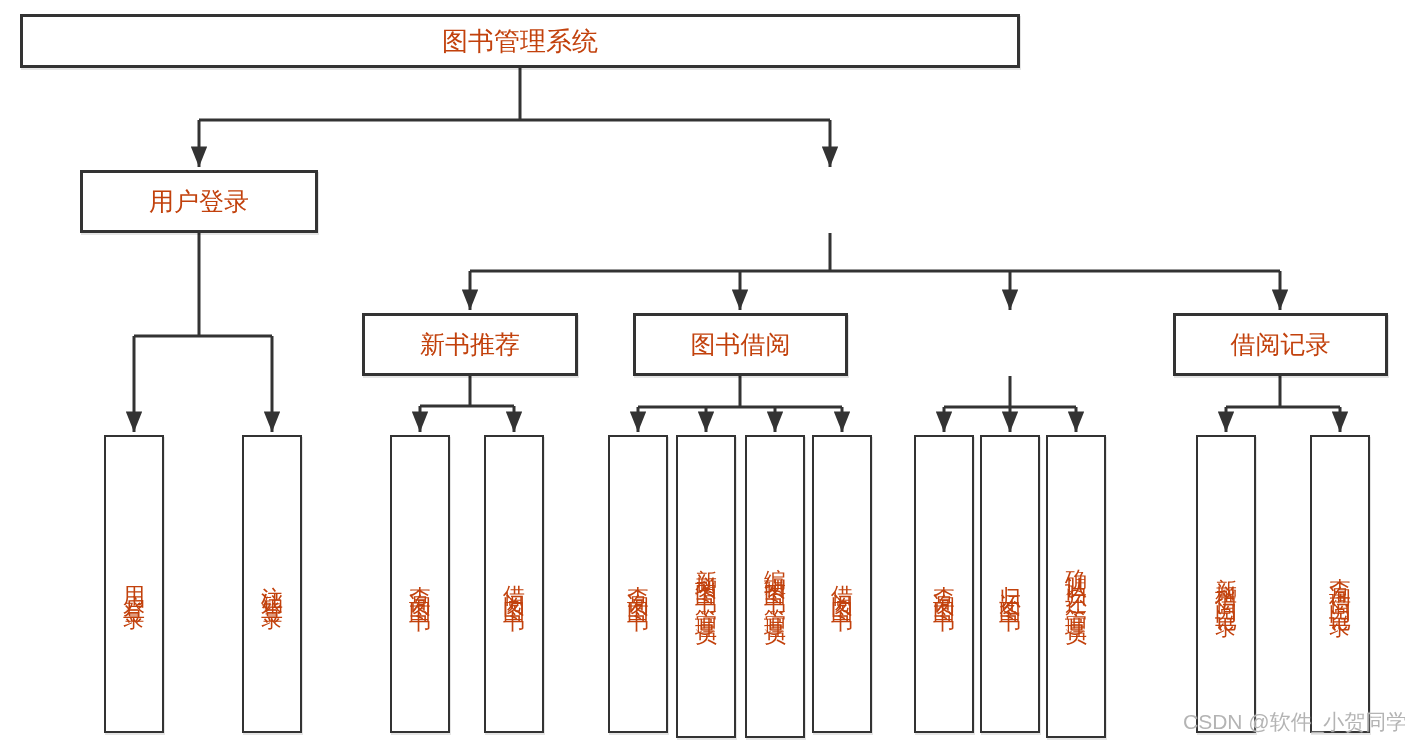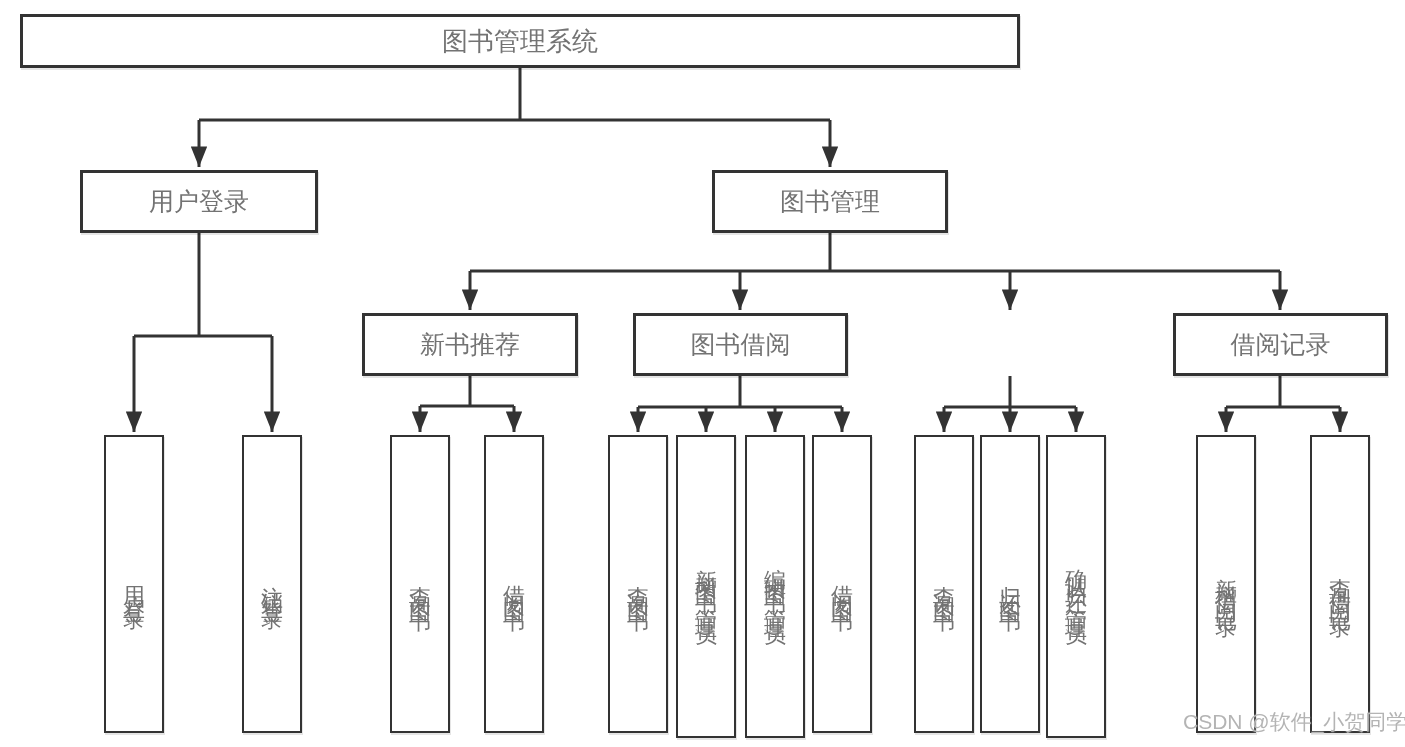--- a/index.html
+++ b/index.html
@@ -20,21 +20,21 @@
     left: 0; top: 0;
     width: 1405px;
     height: 747px;
     z-index: 1;
   }
   .node {
     position: absolute;
     box-sizing: border-box;
     background: #ffffff;
     border: 3px solid #333333;
-    color: #737373;
+    color: #c2410c;
     display: flex;
     align-items: center;
     justify-content: center;
     z-index: 2;
     box-shadow: 1px 2px 0 rgba(0,0,0,0.10);
   }
   .node.root {
     left: 20px; top: 14px;
     width: 1000px; height: 54px;
     font-size: 26px;
@@ -121,23 +121,20 @@
     </g>
   </svg>
 
   <div class="node root">
     <span>图书管理系统</span>
   </div>
 
   <div class="node l1" style="left:80px;width:238px">
     <span>用户登录</span>
   </div>
-  <div class="node l1" style="left:712px;width:236px">
-    <span>图书管理</span>
-  </div>
 
   <div class="node l2" style="left:633px;width:215px">
     <span>图书借阅</span>
   </div>
   <div class="node l2" style="left:362px;width:216px">
     <span>新书推荐</span>
   </div>
   <div class="node l2" style="left:1173px;width:215px">
     <span>借阅记录</span>
   </div>

